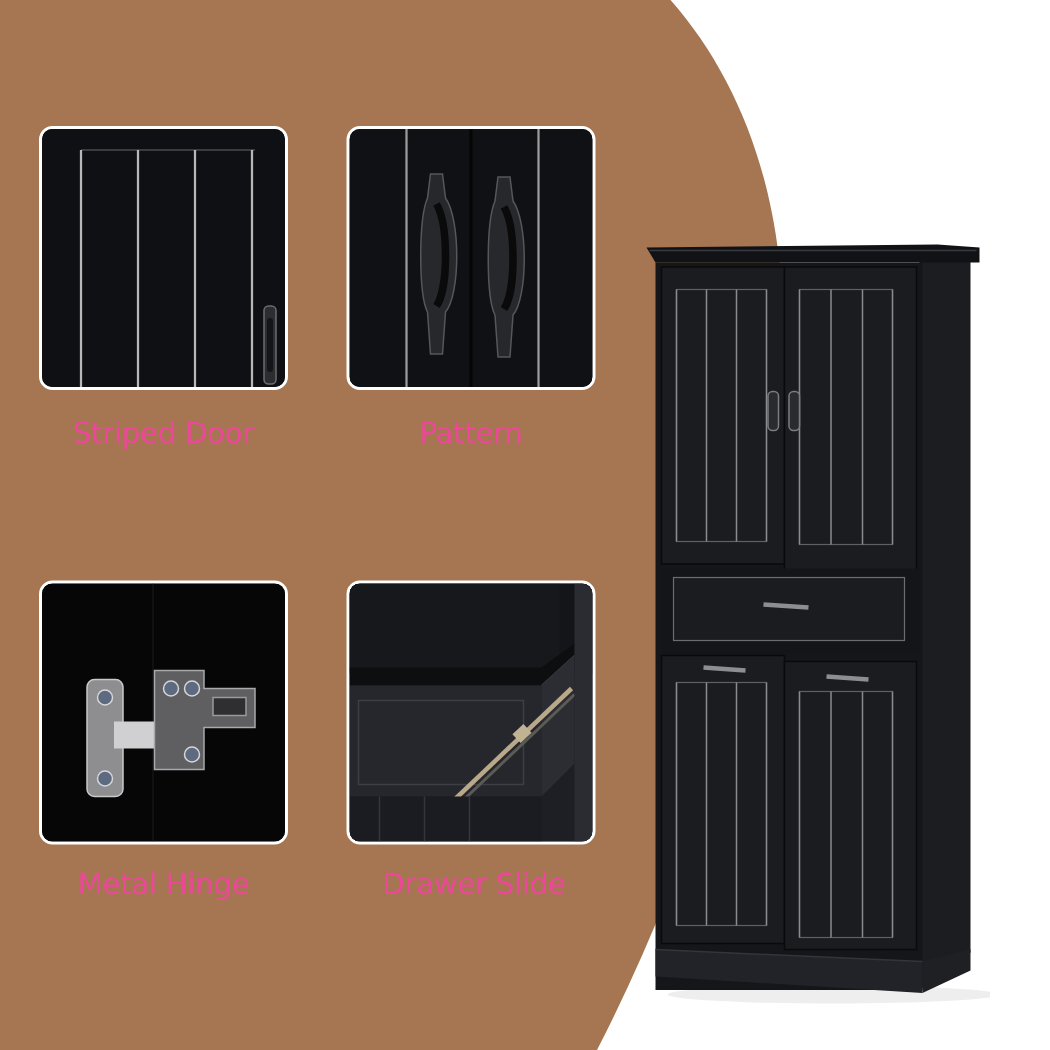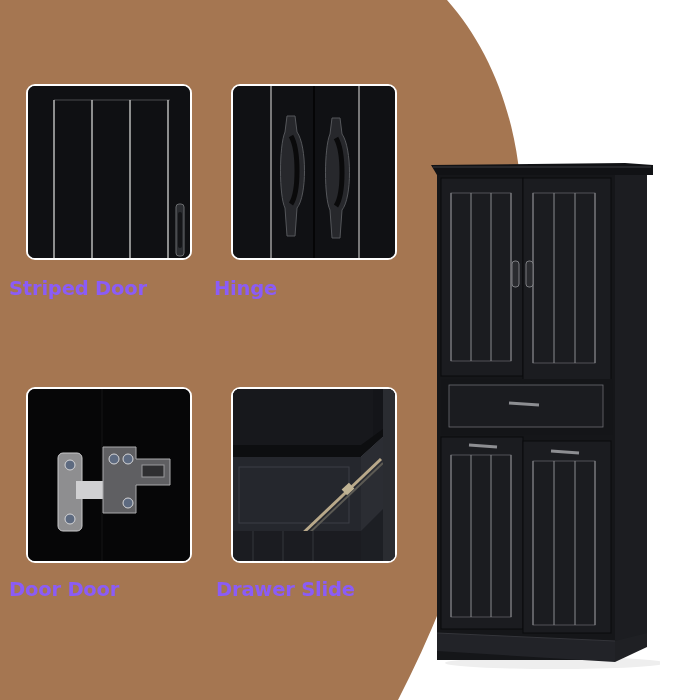--- a/index.html
+++ b/index.html
@@ -1,20 +1,20 @@
 <!DOCTYPE html>
 <html><head>
 <meta charset="utf-8">
 <style>
   html, body { margin: 0; padding: 0; }
   body { width: 700px; height: 700px; position: relative; overflow: hidden; background: #ffffff; font-family: "DejaVu Sans", sans-serif; }
   .bg-arc { position: absolute; left: 0; top: 0; width: 700px; height: 700px; }
   .tile { position: absolute; width: 162px; height: 172px; border: 2px solid #ffffff; border-radius: 9px; overflow: hidden; background: #0e0f12; box-sizing: content-box; }
   .tile svg { display: block; width: 100%; height: 100%; }
-  .caption { position: absolute; width: 200px; text-align: left; color: #8b5cf6; font-weight: bold; font-size: 19.5px; line-height: 26px; letter-spacing: -0.2px; }
+  .caption { position: absolute; width: 200px; text-align: center; color: #ec4899; font-weight: normal; font-size: 19.5px; line-height: 26px; letter-spacing: -0.2px; }
   .caption span { display: block; }
   .cabinet { position: absolute; left: 425px; top: 155px; width: 235px; height: 515px; }
   .cabinet svg { display: block; width: 100%; height: 100%; }
 </style>
 </head>
 <body>
 
 <svg class="bg-arc" viewBox="0 0 700 700">
   <path d="M0,0 L447,0 C500,60 530,150 520,260 C508,420 470,560 398,700 L0,700 Z" fill="#a57651"></path>
 </svg>
@@ -47,42 +47,42 @@
       <path d="M54,30 L62,30 L64,46 C74,60 74,110 64,122 L62,150 L54,150 L52,122 C46,110 46,60 52,46 Z" fill="#27282c" stroke="#55575b" stroke-width="1"></path>
       <path d="M58,50 C66,64 66,106 58,118" fill="none" stroke="#0a0a0b" stroke-width="5"></path>
     </g>
     <g>
       <path d="M99,32 L107,32 L109,48 C119,62 119,112 109,124 L107,152 L99,152 L97,124 C91,112 91,62 97,48 Z" fill="#27282c" stroke="#55575b" stroke-width="1"></path>
       <path d="M103,52 C111,66 111,108 103,120" fill="none" stroke="#0a0a0b" stroke-width="5"></path>
     </g>
   </svg>
 </div>
 <div class="caption" style="left:214px; top:276px;">
-  <span>Hinge</span>
+  <span>Pattern</span>
 </div>
 
 <div class="tile" style="left:26px; top:387px;">
   <svg viewBox="0 0 162 172" preserveAspectRatio="none">
     <rect width="162" height="172" fill="#060607"></rect>
     <line x1="74" y1="0" x2="74" y2="172" stroke="#141416" stroke-width="1"></line>
     <g>
       <rect x="30" y="64" width="24" height="78" rx="5" fill="#8e8e90" stroke="#c9c9cb" stroke-width="1"></rect>
       <circle cx="42" cy="76" r="5" fill="#5d6a80" stroke="#d6d6d8" stroke-width="1"></circle>
       <circle cx="42" cy="130" r="5" fill="#5d6a80" stroke="#d6d6d8" stroke-width="1"></circle>
       <rect x="48" y="92" width="30" height="18" fill="#d0d0d2"></rect>
       <path d="M75,58 L108,58 L108,70 L142,70 L142,96 L108,96 L108,124 L75,124 Z" fill="#5f5f62" stroke="#a9a9ab" stroke-width="1"></path>
       <circle cx="86" cy="70" r="5" fill="#5d6a80" stroke="#d6d6d8" stroke-width="1"></circle>
       <circle cx="100" cy="70" r="5" fill="#5d6a80" stroke="#d6d6d8" stroke-width="1"></circle>
       <circle cx="100" cy="114" r="5" fill="#5d6a80" stroke="#d6d6d8" stroke-width="1"></circle>
       <rect x="114" y="76" width="22" height="12" fill="#2f2f31" stroke="#9a9a9c" stroke-width="1"></rect>
     </g>
   </svg>
 </div>
 <div class="caption" style="left:9px; top:577px;">
-  <span>Door Door</span>
+  <span>Metal Hinge</span>
 </div>
 
 <div class="tile" style="left:231px; top:387px;">
   <svg viewBox="0 0 162 172" preserveAspectRatio="none">
     <rect width="162" height="172" fill="#1d1f24"></rect>
     <rect x="0" y="0" width="162" height="60" fill="#141519"></rect>
     <polygon points="0,0 140,0 140,60 0,60" fill="#17181c"></polygon>
     <polygon points="0,56 128,56 150,40 150,48 128,68 0,68" fill="#0d0e10"></polygon>
     <rect x="0" y="68" width="128" height="74" fill="#25272d"></rect>
     <rect x="6" y="78" width="110" height="56" fill="none" stroke="#3c3f46" stroke-width="1"></rect>

